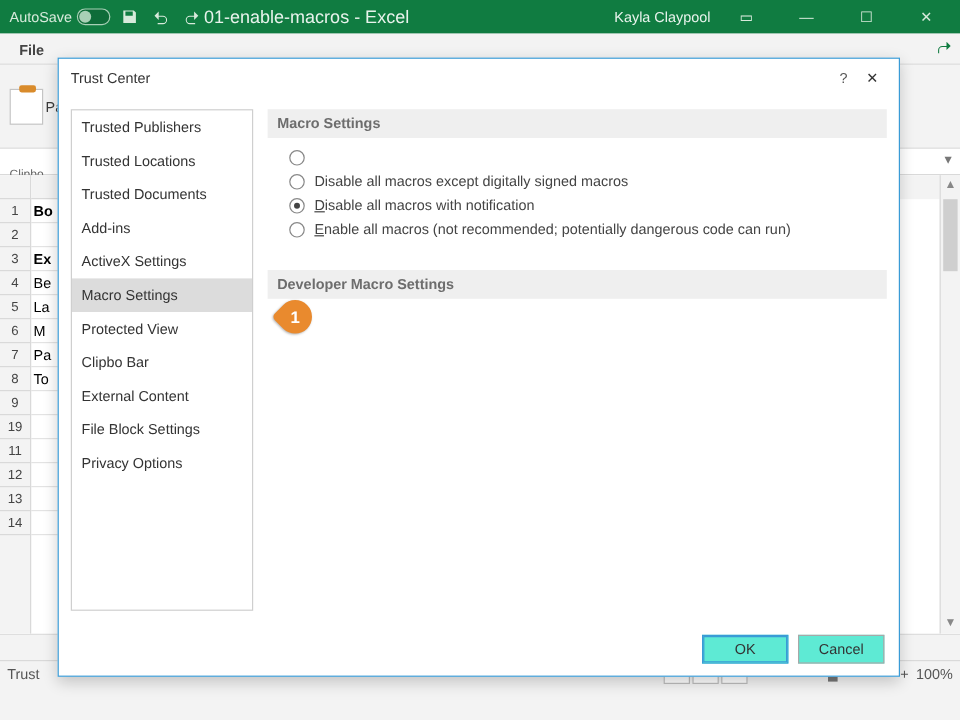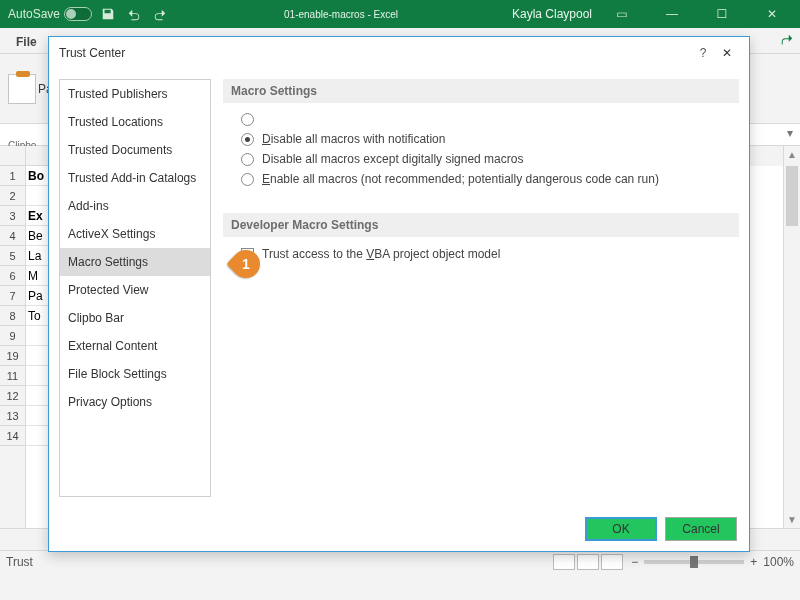--- a/index.html
+++ b/index.html
@@ -5,21 +5,21 @@
   * { box-sizing: border-box; margin: 0; padding: 0; font-family: 'Segoe UI', Tahoma, sans-serif; font-size: 12px; }
   body { width: 800px; height: 600px; overflow: hidden; background: #f3f3f3; position: relative; }
   
   .titlebar { height: 28px; background: #107c41; color: #fff; display: flex; align-items: center; padding: 0 8px; }
   .titlebar .left { display:flex; align-items:center; gap:6px;}
   .autosave { display:flex; align-items:center; gap:4px; font-size:11px; color:#d7eadb;}
   .switch { width:28px; height:14px; border:1px solid #a8d0b6; border-radius:8px; position:relative; background:#0e6c39;}
   .switch .knob{ width:10px;height:10px; background:#a8d0b6; border-radius:50%; position:absolute; top:1px; left:1px;}
   .tb-icon { width:20px; height:20px; display:flex; align-items:center; justify-content:center; color:#d7eadb;}
   .tb-icon svg{width:14px;height:14px;fill:currentColor;}
-  .titlebar .center{flex:1; text-align:center; color:#e8f3ec; font-size:10px;}
+  .titlebar .center{flex:1; color:#e8f3ec; font-size:15px;}
   .titlebar .right{display:flex; align-items:center; gap:10px;}
   .win-btn{width:40px;height:28px;display:flex;align-items:center;justify-content:center;color:#d7eadb;}
   
   .tabrow { height:26px; background:#f3f3f3; display:flex; align-items:end; padding-left:6px; border-bottom:1px solid #d9d9d9;}
   .tabr-item{padding:4px 10px; color:#444;font-weight:bold;}
   .share-btn{margin-left:auto; width:26px; height:26px; display:flex;align-items:center;justify-content:center; color:#107c41;}
   
   .ribbon{height:70px; background:#f3f3f3; border-bottom:1px solid #d9d9d9; padding:4px 8px; display:flex; align-items:center;}
   .paste-group{display:flex;flex-direction:row;align-items:center;gap:2px;color:#3b3b3b;}
   .paste-icon{width:28px;height:30px;border:1px solid #c4c4c4;background:#fff;position:relative;}
@@ -49,38 +49,38 @@
   .statusbar{height:22px;background:#f3f3f3;border-top:1px solid #d9d9d9;display:flex;align-items:center;padding:0 6px;color:#555;font-size:11px;}
   .statusbar .spacer{flex:1;}
   .view-icons{display:flex;gap:2px;margin-right:8px;}
   .vicon{width:22px;height:16px;border:1px solid #bdbdbd;background:#fff;}
   .zoom{display:flex;align-items:center;gap:6px;}
   .zoom .track{width:100px;height:4px;background:#cfcfcf;position:relative;}
   .zoom .tick{position:absolute;left:50%;top:-3px;width:1px;height:10px;background:#888;}
   .zoom .thumb{position:absolute;left:50%;top:-4px;width:8px;height:12px;background:#777;margin-left:-4px;}
   
   .overlay{position:absolute;inset:0;pointer-events:none;}
-  .dialog{position:absolute;left:48px;top:36px;width:702px;height:516px;background:#fff;border:1px solid #3a9bd6;box-shadow:0 4px 12px rgba(0,0,0,.2);display:flex;flex-direction:column;pointer-events:auto;}
+  .dialog{position:absolute;left:48px;top:48px;width:702px;height:516px;background:#fff;border:1px solid #3a9bd6;box-shadow:0 4px 12px rgba(0,0,0,.2);display:flex;flex-direction:column;pointer-events:auto;}
   .dlg-title{height:32px;display:flex;align-items:center;padding:0 10px;color:#333;border-bottom:none;}
   .dlg-title .t{flex:1;font-size:12px;}
   .dlg-title .help{width:24px;text-align:center;color:#555;}
   .dlg-title .close{width:24px;text-align:center;color:#333;}
   .dlg-body{flex:1;display:flex;padding:10px;gap:12px;}
   .navlist{width:152px;border:1px solid #cfcfcf;background:#fff;overflow:hidden;}
   .navitem{padding:7px 8px;color:#333;font-size:12px;border-bottom:0;}
   .navitem.selected{background:#dcdcdc;}
   .content{flex:1;}
   .section-hdr{background:#efefef;color:#6d6d6d;font-weight:bold;font-size:12px;padding:5px 8px;margin-bottom:10px;}
   .radio-row{display:flex;align-items:center;gap:8px;color:#444;margin:6px 0 6px 18px;}
   .radio{width:13px;height:13px;border:1px solid #888;border-radius:50%;position:relative;flex-shrink:0;}
   .radio.sel::after{content:'';position:absolute;inset:3px;background:#444;border-radius:50%;}
   .checkbox{width:13px;height:13px;border:1px solid #888;background:#fff;flex-shrink:0;}
   .underln{text-decoration:underline;}
   .dlg-footer{height:44px;border-top:none;display:flex;justify-content:flex-end;align-items:center;gap:8px;padding:0 12px;}
-  .btn{min-width:72px;height:24px;border:1px solid #a8a8a8;background:#22c55e;color:#333;display:flex;align-items:center;justify-content:center;padding:0 10px;}
+  .btn{min-width:72px;height:24px;border:1px solid #a8a8a8;background:#5eead4;color:#333;display:flex;align-items:center;justify-content:center;padding:0 10px;}
   .btn.primary{border:1px solid #3a9bd6;box-shadow:0 0 0 1px #3a9bd6 inset;}
   
   .callout{position:absolute;width:28px;height:28px;background:#e98a2e;border-radius:50% 50% 50% 4px;transform:rotate(45deg);display:flex;align-items:center;justify-content:center;box-shadow:0 1px 2px rgba(0,0,0,.3);}
   .callout span{transform:rotate(-45deg);color:#fff;font-weight:bold;font-size:14px;}
   
   .vscroll{position:absolute;right:0;top:0;bottom:0;width:17px;background:#f3f3f3;border-left:1px solid #d9d9d9;}
   .vscroll .up,.vscroll .down{height:17px;text-align:center;color:#888;font-size:10px;line-height:17px;}
   .vscroll .thumb{position:absolute;left:2px;right:2px;top:20px;height:60px;background:#cfcfcf;}
 </style>
 </head>
@@ -249,51 +249,49 @@
     <div class="dlg-title">
       <div class="t">Trust Center</div>
       <div class="help">?</div>
       <div class="close">✕</div>
     </div>
     <div class="dlg-body">
       <div class="navlist">
         <div class="navitem">Trusted Publishers</div>
         <div class="navitem">Trusted Locations</div>
         <div class="navitem">Trusted Documents</div>
-        <div class="navitem">Trusted Add-in Catalogs</div>
         <div class="navitem">Add-ins</div>
         <div class="navitem">ActiveX Settings</div>
         <div class="navitem selected">Macro Settings</div>
         <div class="navitem">Protected View</div>
         <div class="navitem">Clipbo Bar</div>
         <div class="navitem">External Content</div>
         <div class="navitem">File Block Settings</div>
         <div class="navitem">Privacy Options</div>
       </div>
       <div class="content">
         <div class="section-hdr">Macro Settings</div>
         <div class="radio-row">
           <div class="radio"></div>
         </div>
         <div class="radio-row">
+          <div class="radio"></div>
+          <span>Disable all macros except digitally signed macros</span>
+        </div>
+        <div class="radio-row">
           <div class="radio sel"></div>
           <span><span class="underln">D</span><span>isable all macros with notification</span></span>
-        </div>
-        <div class="radio-row">
-          <div class="radio"></div>
-          <span>Disable all macros except digitally signed macros</span>
         </div>
         <div class="radio-row">
           <div class="radio"></div>
           <span><span class="underln">E</span>nable all macros (not recommended; potentially dangerous code can run)</span>
         </div>
         <div class="section-hdr" style="margin-top:27px;">Developer Macro Settings</div>
         <div class="radio-row" style="margin-left:18px;">
           <div class="checkbox"></div>
-          <span><span>Trust access to the </span><span class="underln">V</span><span>BA project object model</span></span>
         </div>
       </div>
     </div>
     <div class="dlg-footer">
       <div class="btn primary">OK</div>
       <div class="btn">Cancel</div>
     </div>
   </div>
 
   <div class="callout" style="left:232px;top:250px;pointer-events:none;">

